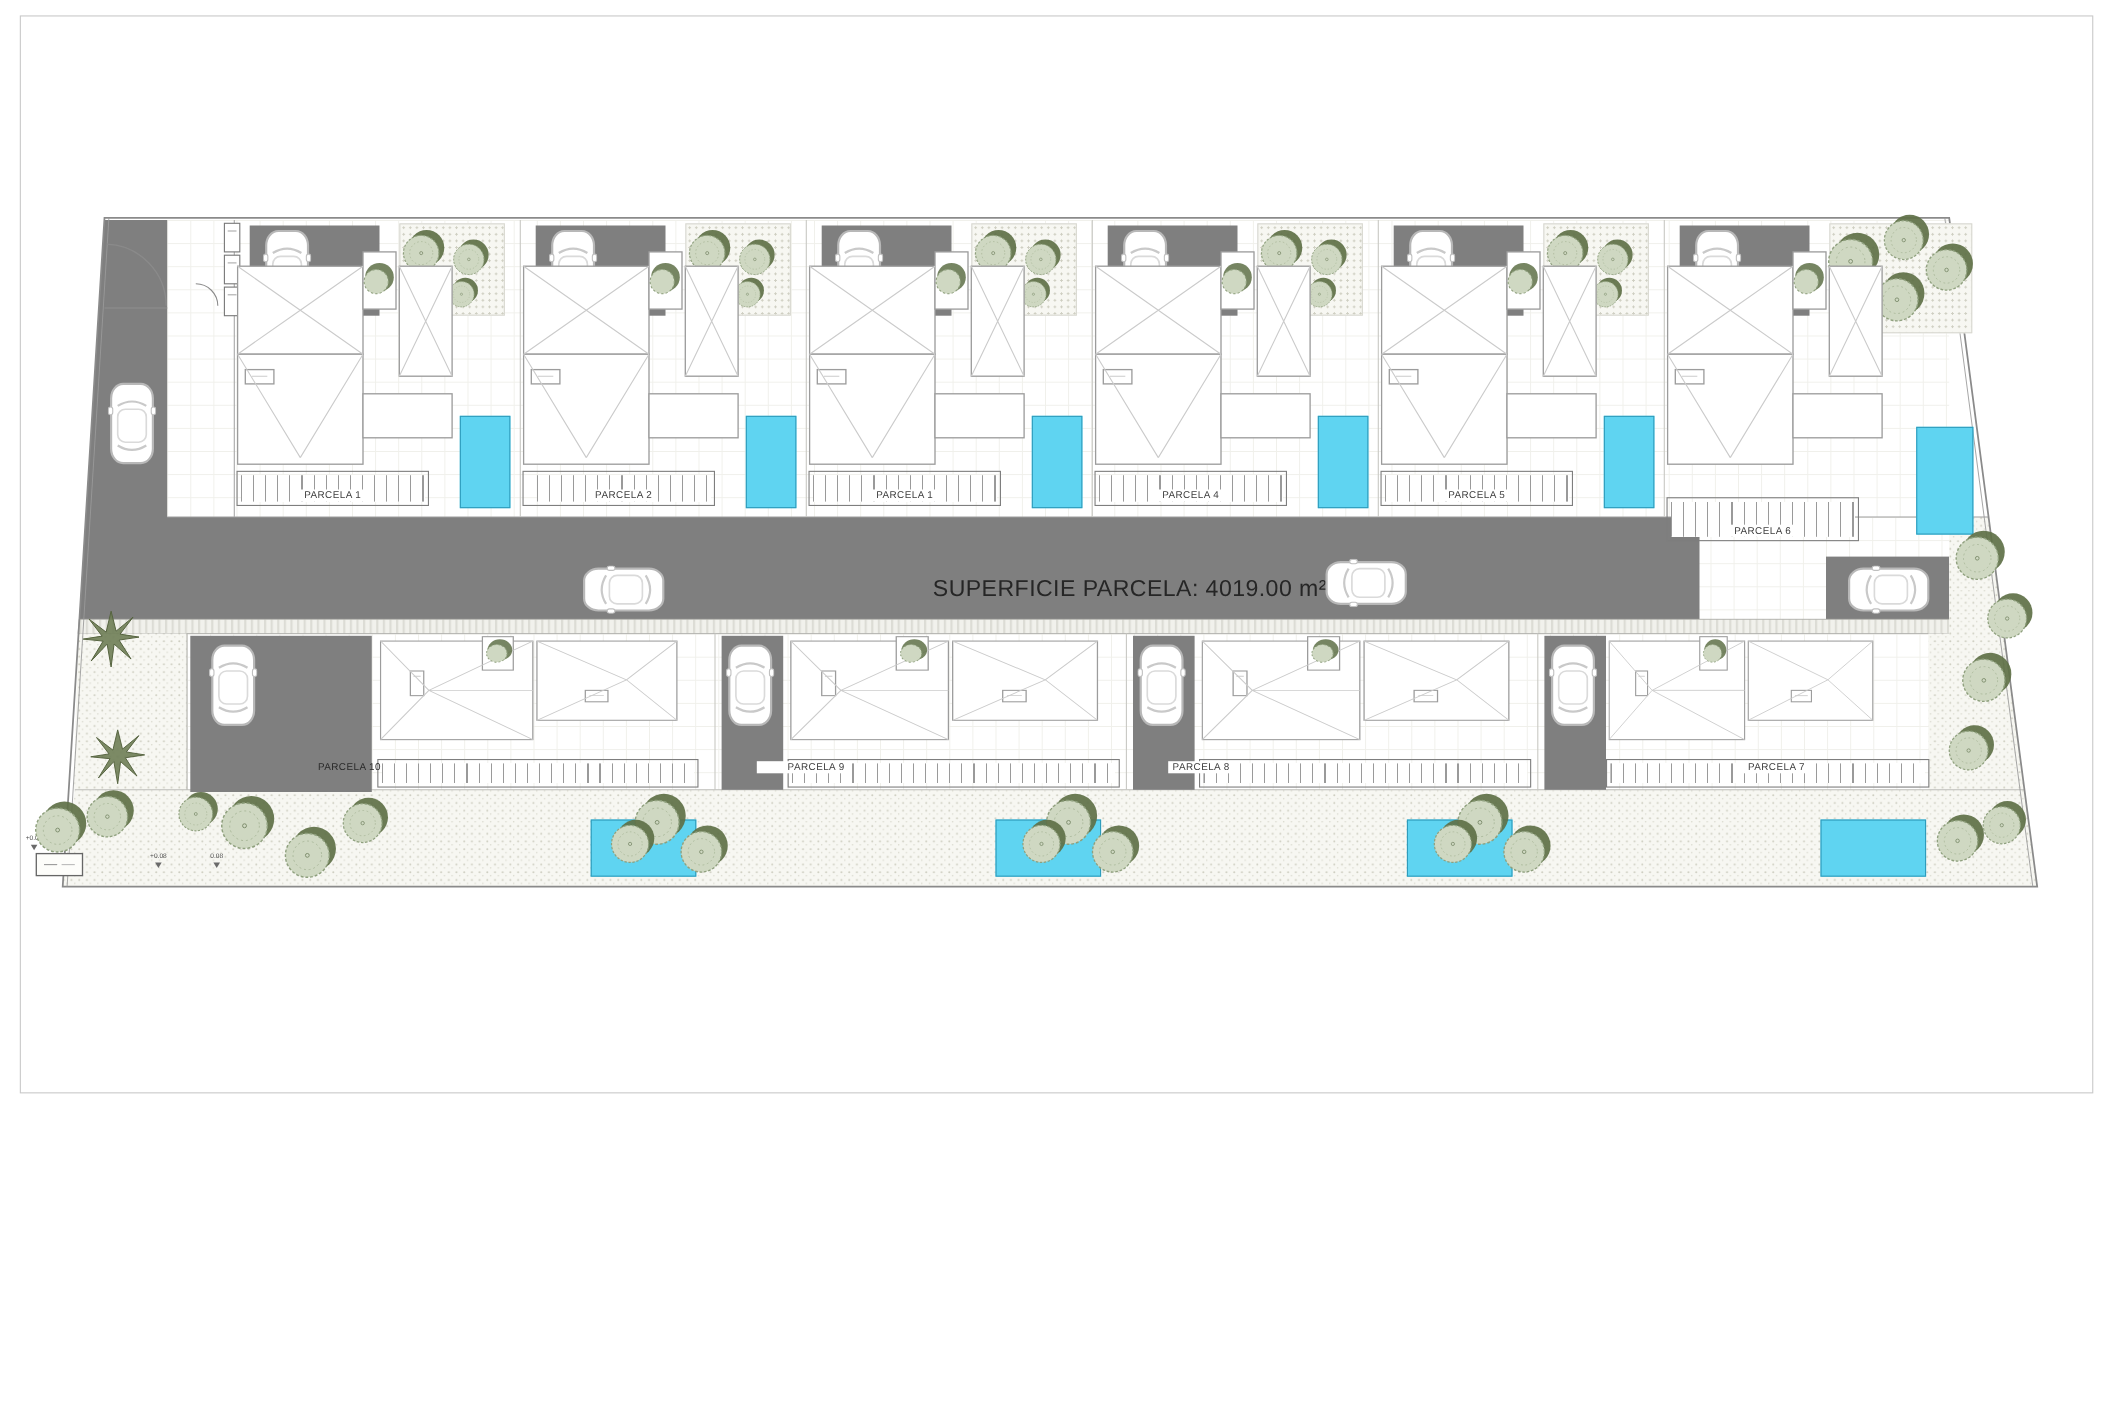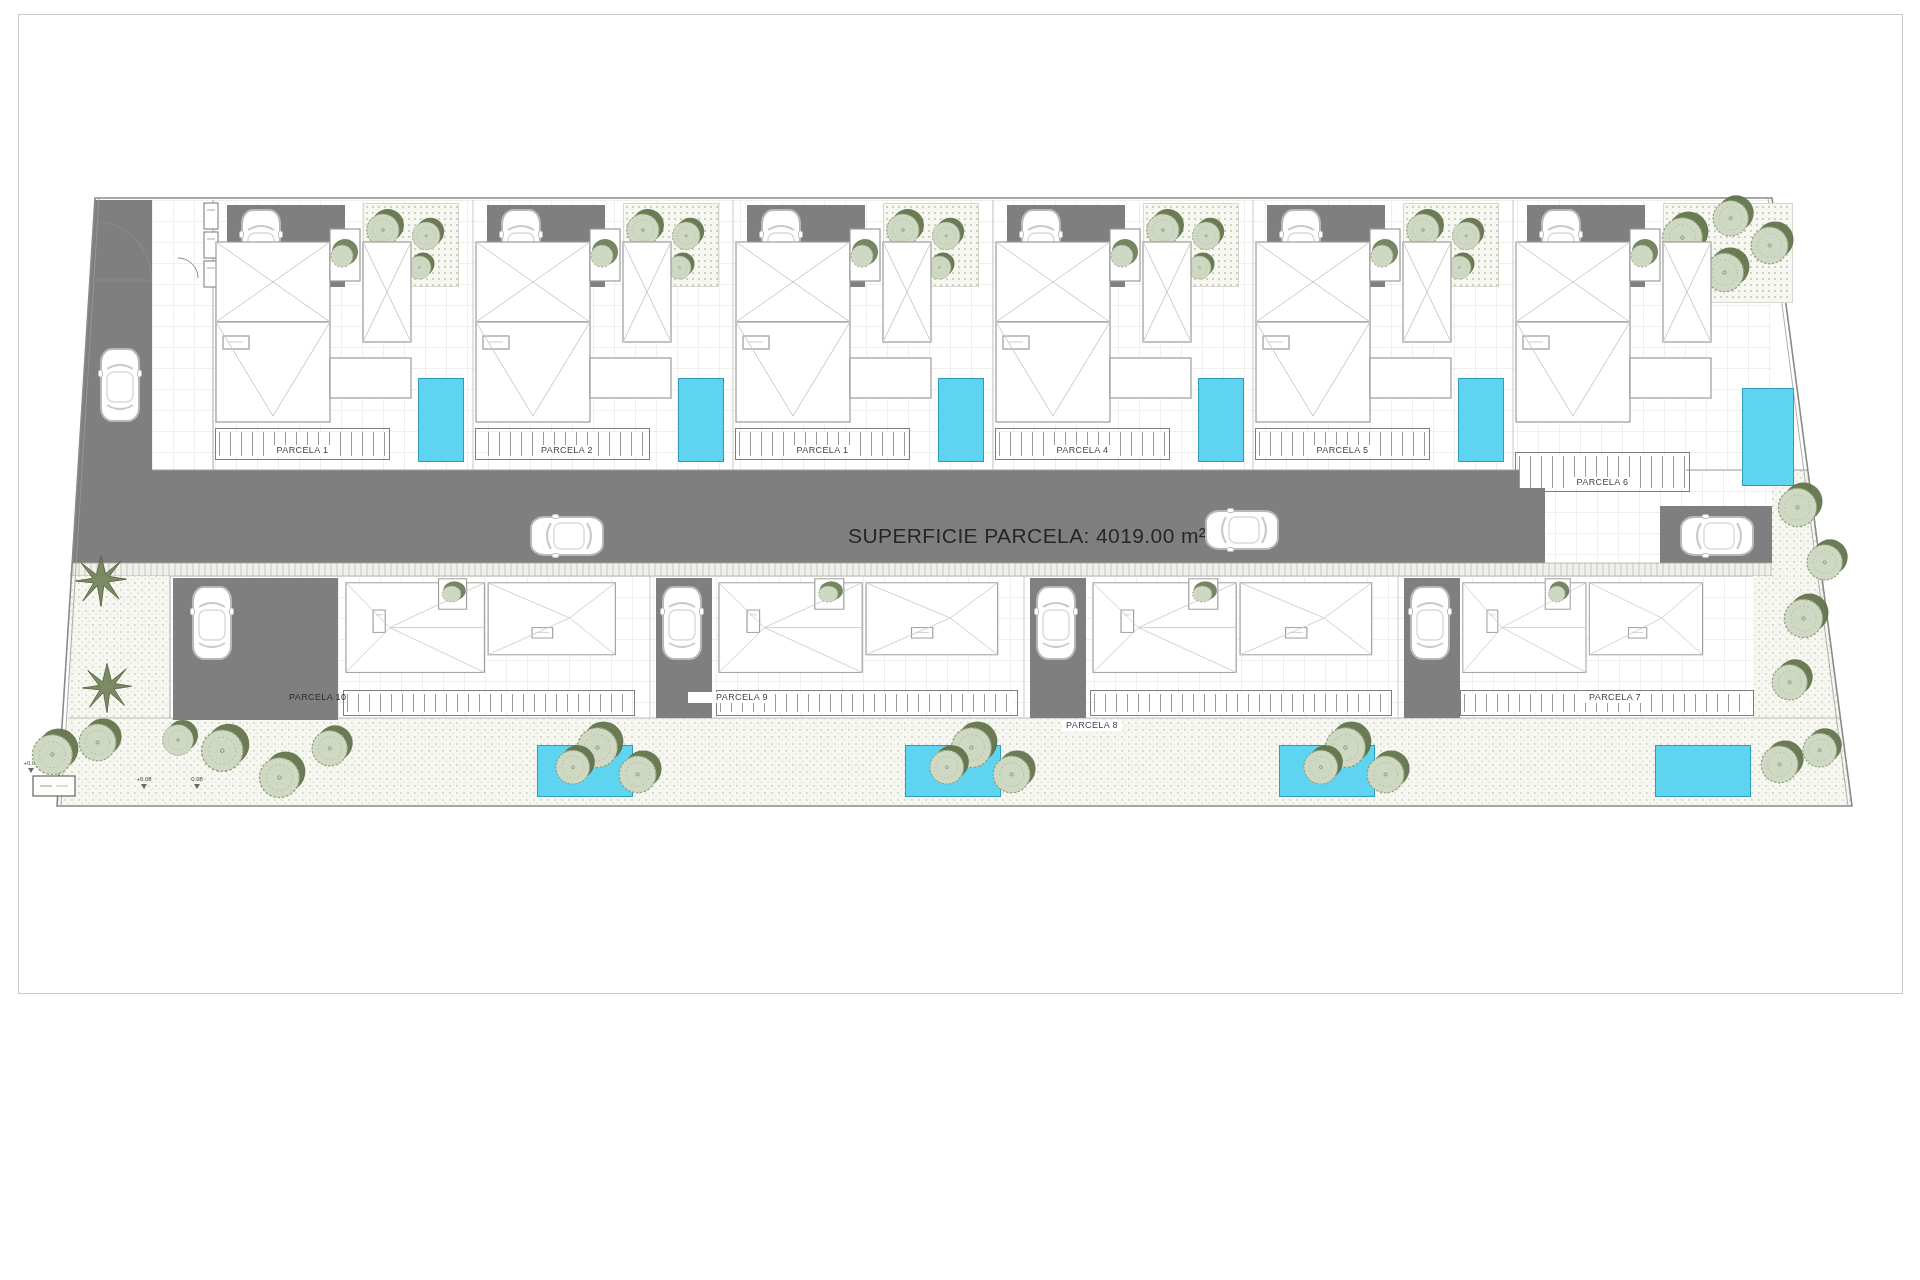--- a/index.html
+++ b/index.html
@@ -330,21 +330,21 @@
     <div class="abs plabel" style="left: 688px; top: 692px; padding-left: 28px;">PARCELA 9</div>
     <div class="abs pool" style="left: 905px; top: 745px; width: 96px; height: 52px;"></div>
     <div class="abs gray" style="left: 1030px; top: 578px; width: 56px; height: 140px;"></div>
     <svg width="44" height="78" viewBox="0 0 44 78" class="abs" style="left: 1034px; top: 584px;">
       <use href="#car"></use>
     </svg>
     <svg width="300" height="112" viewBox="0 0 310 140" preserveAspectRatio="none" class="abs" style="left: 1092px; top: 578px;">
       <use href="#house-bottom"></use>
     </svg>
     <div class="abs deck" style="left: 1090px; top: 690px; width: 302px; height: 26px;"></div>
-    <div class="abs plabel" style="left: 1062px; top: 692px; margin-top: 28px;">PARCELA 8</div>
+    <div class="abs plabel" style="left: 1062px; top: 692px;">PARCELA 8</div>
     <div class="abs pool" style="left: 1279px; top: 745px; width: 96px; height: 52px;"></div>
     <div class="abs gray" style="left: 1404px; top: 578px; width: 56px; height: 140px;"></div>
     <svg width="44" height="78" viewBox="0 0 44 78" class="abs" style="left: 1408px; top: 584px;">
       <use href="#car"></use>
     </svg>
     <svg width="258" height="112" viewBox="0 0 310 140" preserveAspectRatio="none" class="abs" style="left: 1462px; top: 578px;">
       <use href="#house-bottom"></use>
     </svg>
     <div class="abs deck" style="left: 1460px; top: 690px; width: 294px; height: 26px;"></div>
     <div class="abs plabel" style="left: 1585px; top: 692px;">PARCELA 7</div>

